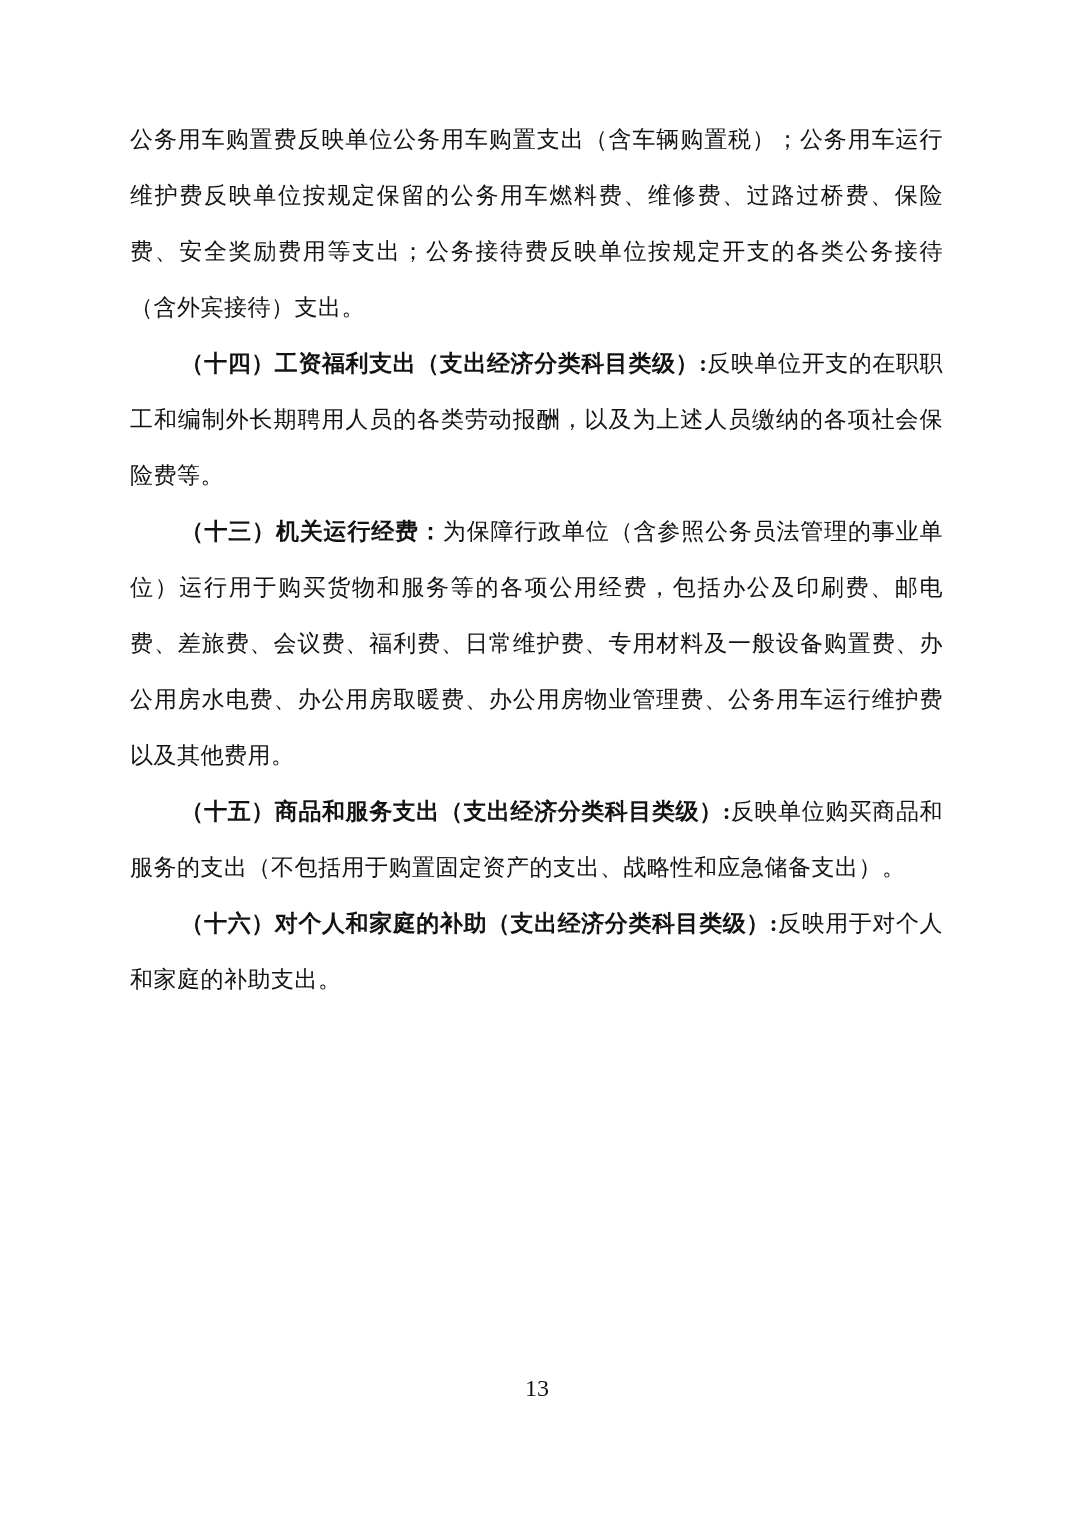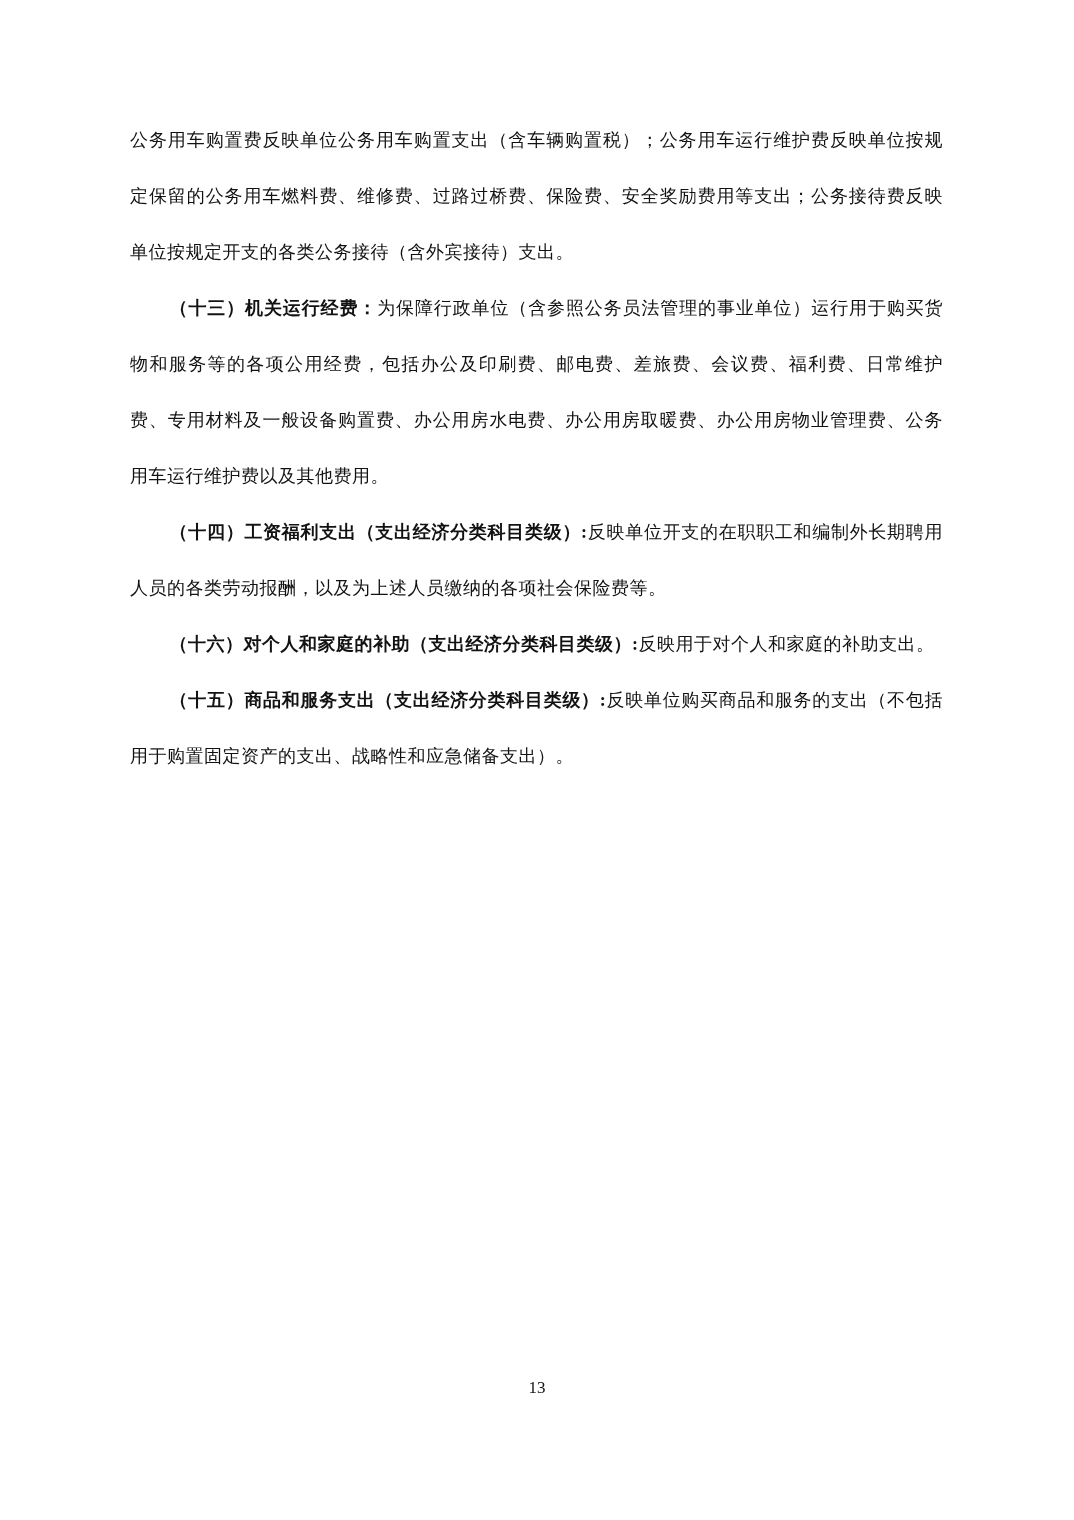--- a/index.html
+++ b/index.html
@@ -21,51 +21,51 @@
     height: 1520px;
     padding: 112px 131px 0 130px;
     background: #ffffff;
   }
   .doc-body {
     width: 813px;
   }
   .para {
     margin: 0;
     padding: 0;
-    font-size: 18px;
+    font-size: 23px;
     line-height: 56px;
     text-align: justify;
     text-justify: inter-ideograph;
     letter-spacing: 0.5px;
     word-break: break-all;
   }
   .para.indent {
     text-indent: 2.2em;
   }
   .para .bold {
     font-weight: 700;
   }
   .footer {
     position: absolute;
     left: 0;
     right: 0;
     top: 1376px;
     text-align: center;
-    font-size: 17px;
+    font-size: 24px;
     line-height: 24px;
     color: #121212;
     font-family: "Liberation Serif", "DejaVu Serif", serif;
   }
 </style>
 </head>
 <body>
 
 <div class="page">
   <div class="doc-body" id="doc-body">
       <p class="para"><span class="">公务用车购置费反映单位公务用车购置支出（含车辆购置税）；公务用车运行维护费反映单位按规定保留的公务用车燃料费、维修费、过路过桥费、保险费、安全奖励费用等支出；公务接待费反映单位按规定开支的各类公务接待（含外宾接待）支出。</span></p>
+      <p class="para indent"><span class="bold">（十四）工资福利支出（支出经济分类科目类级）:</span><span class="">反映单位开支的在职职工和编制外长期聘用人员的各类劳动报酬，以及为上述人员缴纳的各项社会保险费等。</span></p>
       <p class="para indent"><span class="bold">（十三）机关运行经费：</span><span class="">为保障行政单位（含参照公务员法管理的事业单位）运行用于购买货物和服务等的各项公用经费，包括办公及印刷费、邮电费、差旅费、会议费、福利费、日常维护费、专用材料及一般设备购置费、办公用房水电费、办公用房取暖费、办公用房物业管理费、公务用车运行维护费以及其他费用。</span></p>
-      <p class="para indent"><span class="bold">（十四）工资福利支出（支出经济分类科目类级）:</span><span class="">反映单位开支的在职职工和编制外长期聘用人员的各类劳动报酬，以及为上述人员缴纳的各项社会保险费等。</span></p>
+      <p class="para indent"><span class="bold">（十五）商品和服务支出（支出经济分类科目类级）:</span><span class="">反映单位购买商品和服务的支出（不包括用于购置固定资产的支出、战略性和应急储备支出）。</span></p>
       <p class="para indent"><span class="bold">（十六）对个人和家庭的补助（支出经济分类科目类级）:</span><span class="">反映用于对个人和家庭的补助支出。</span></p>
-      <p class="para indent"><span class="bold">（十五）商品和服务支出（支出经济分类科目类级）:</span><span class="">反映单位购买商品和服务的支出（不包括用于购置固定资产的支出、战略性和应急储备支出）。</span></p>
     </div>
 </div>
 
 <div class="footer">13</div>
 
 </body></html>

